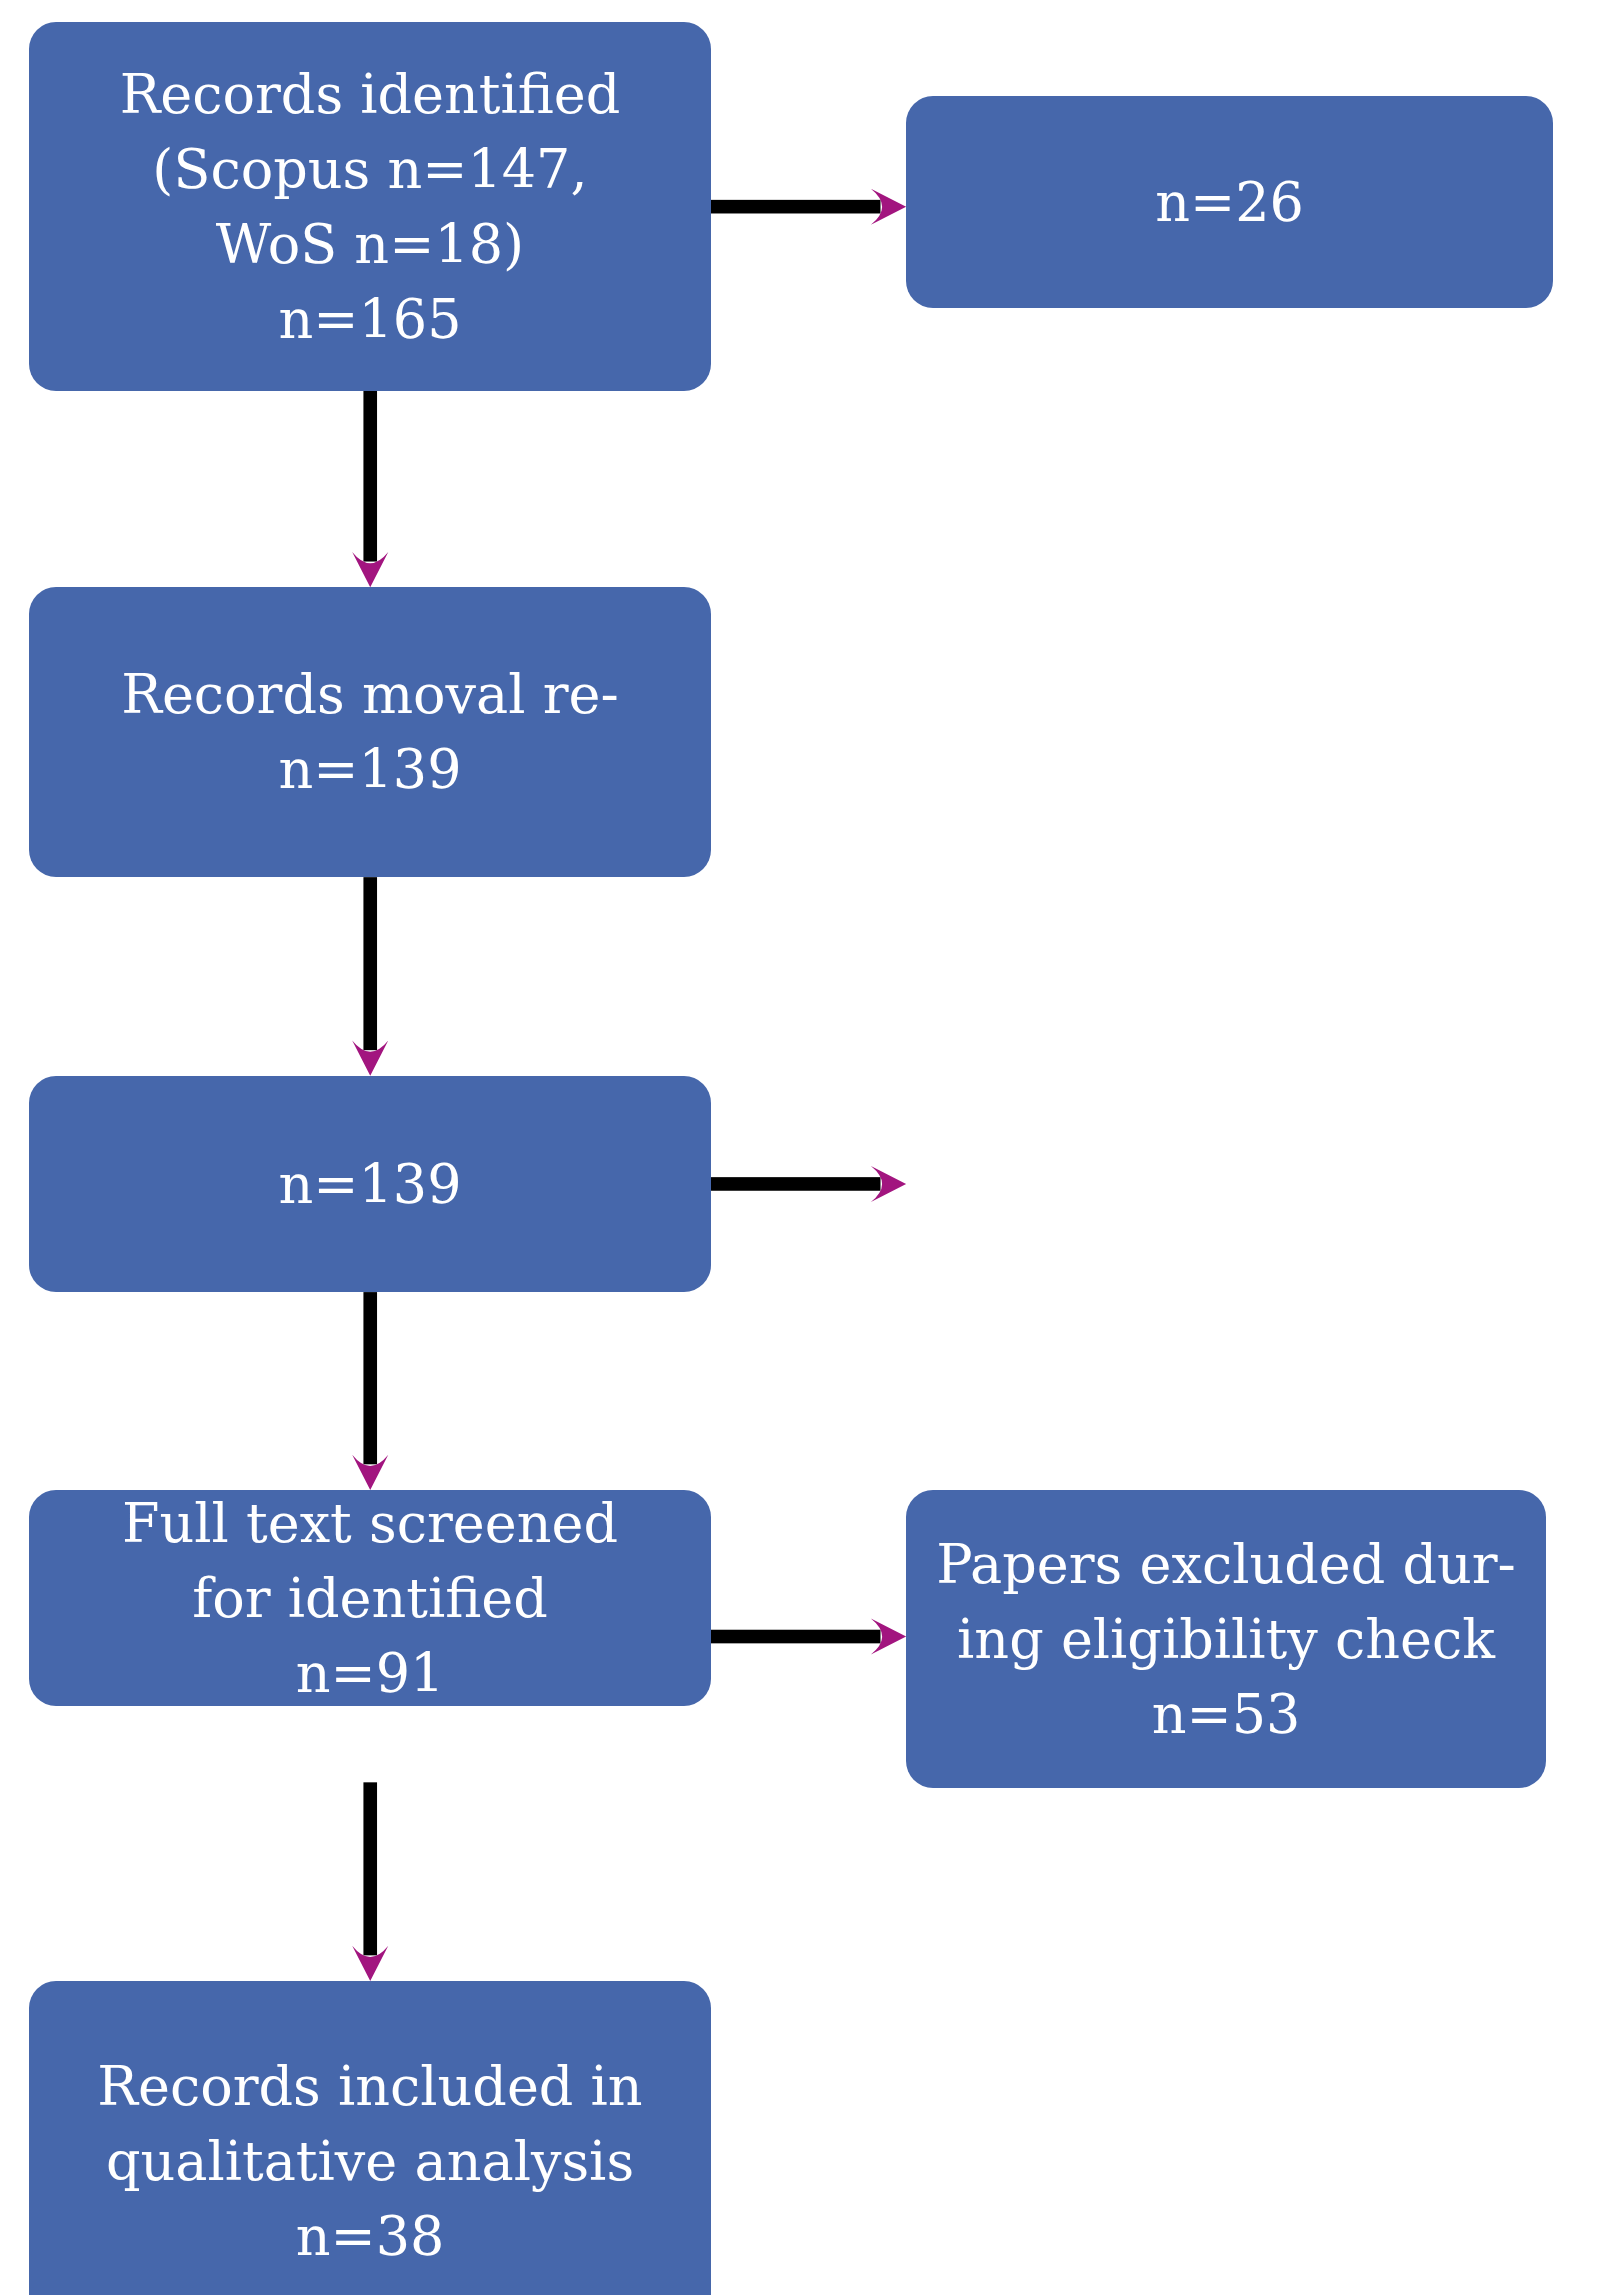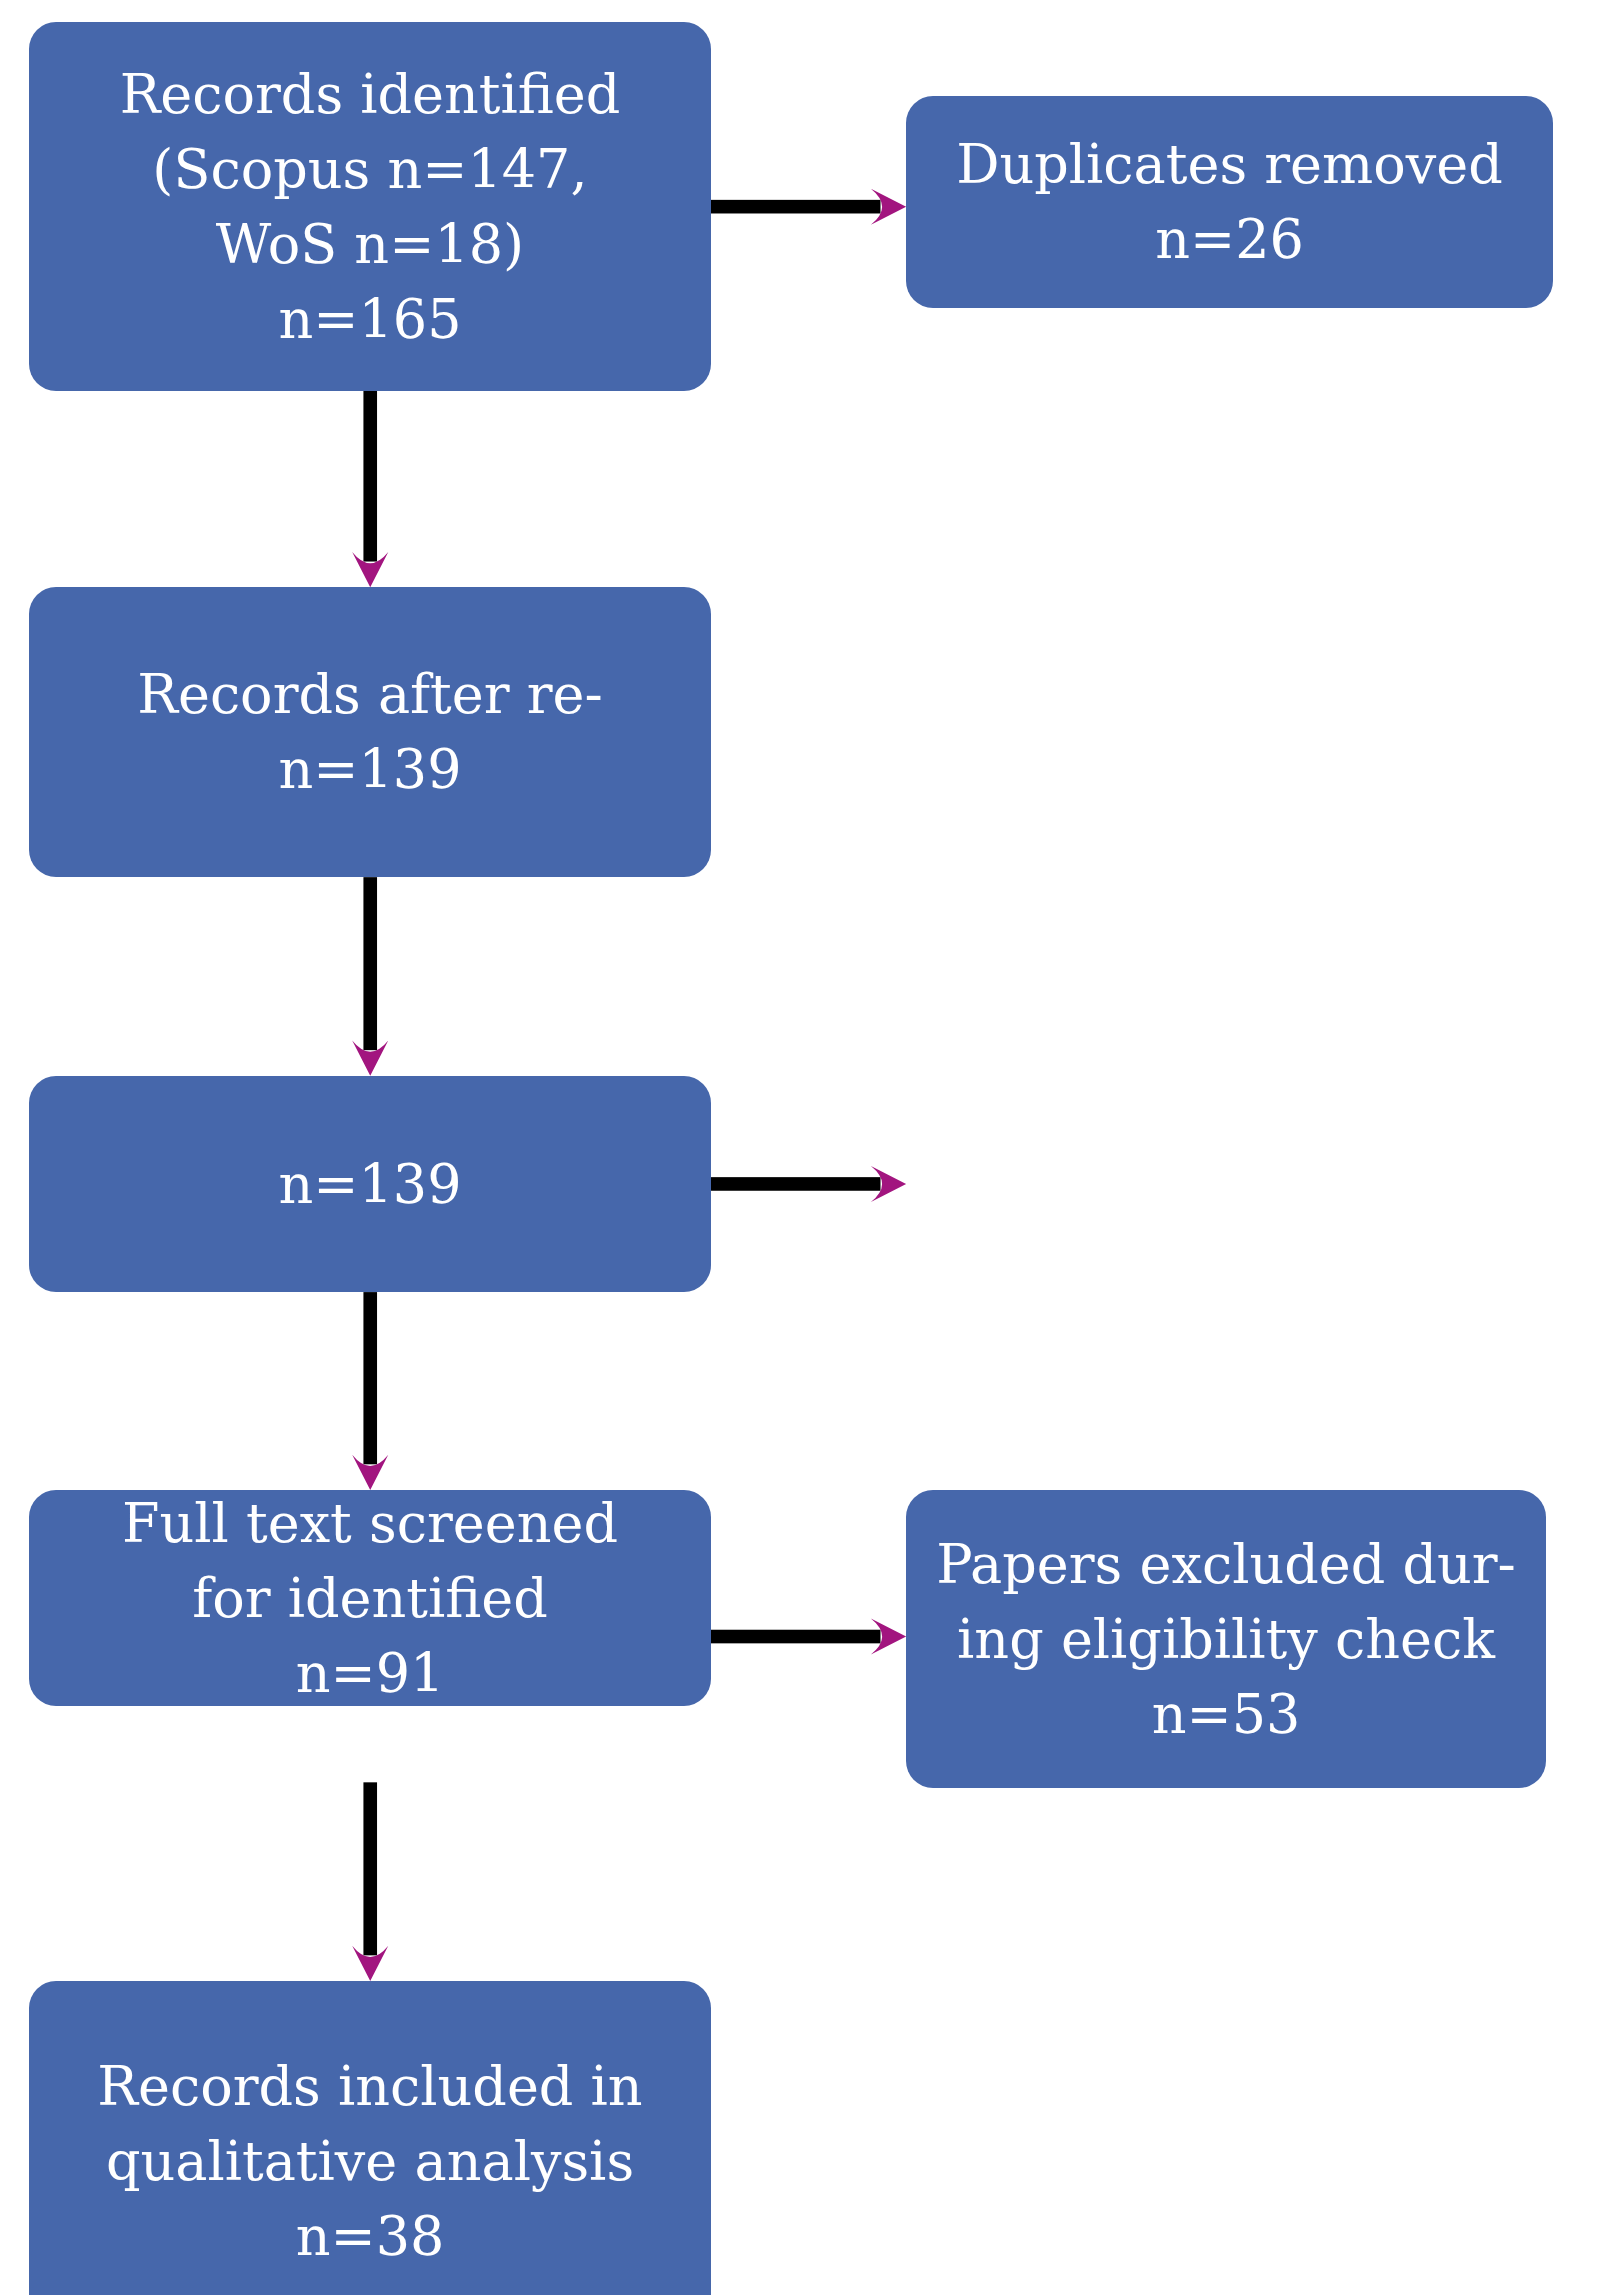--- a/index.html
+++ b/index.html
@@ -95,26 +95,25 @@
   </svg>
 
   <div class="node" id="box-identified">
     <span class="line">Records identified</span>
     <span class="line">(Scopus n=147,</span>
     <span class="line">WoS n=18)</span>
     <span class="line">n=165</span>
   </div>
 
   <div class="node" id="box-duplicates">
-    <span class="line">Duplicates removed</span>
     <span class="line">n=26</span>
   </div>
 
   <div class="node" id="box-after-removal">
-    <span class="line">Records after re-</span>
+    <span class="line">Records moval re-</span>
     <span class="line">n=139</span>
   </div>
 
   <div class="node" id="box-screened">
     <span class="line">n=139</span>
   </div>
 
 
   <div class="node" id="box-fulltext">
     <span class="line">Full text screened</span>

